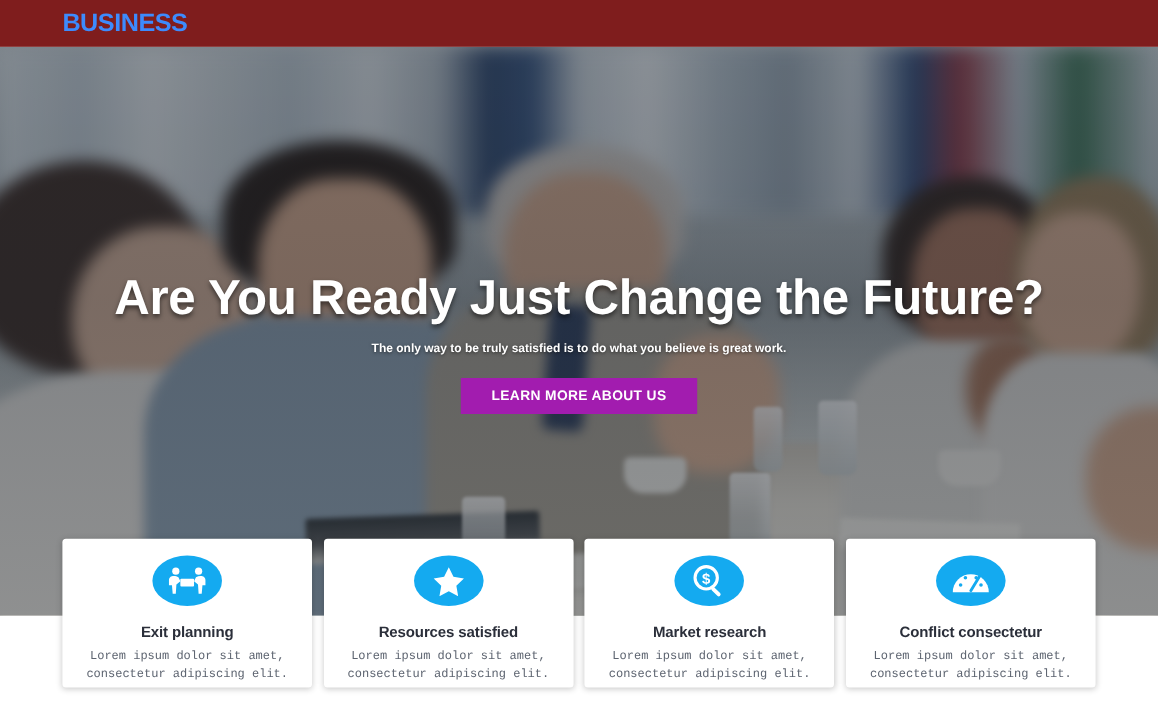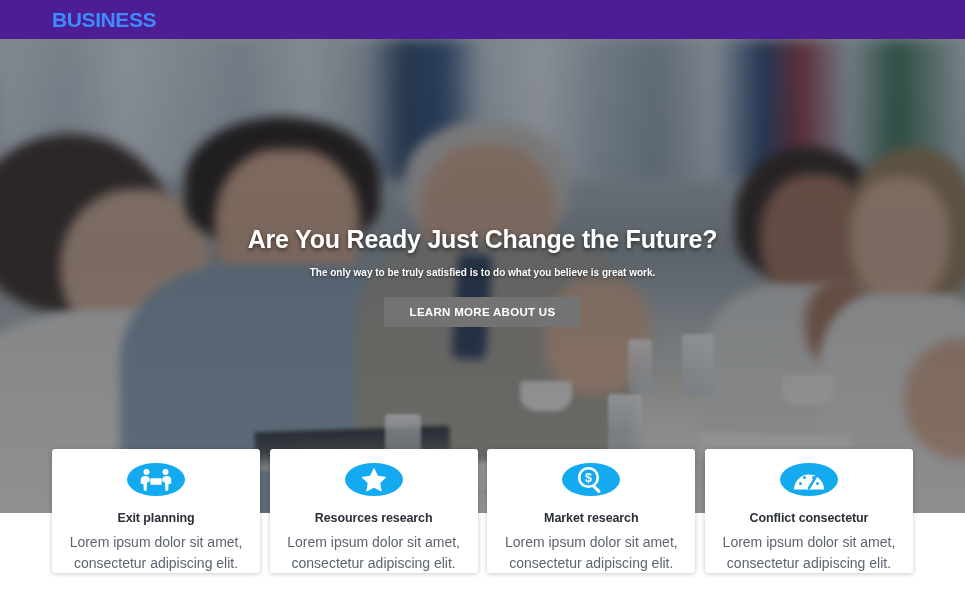--- a/index.html
+++ b/index.html
@@ -7,21 +7,21 @@
   html, body {
     width:965px; height:600px;
     font-family:"Liberation Sans","DejaVu Sans",sans-serif;
     background:#ffffff; overflow:hidden;
   }
   .page { position:relative; width:965px; height:600px; background:#fff; }
 
   
   .header {
     position:absolute; left:0; top:0; width:965px; height:39px;
-    background:#4c1d95; display:flex; align-items:center;
+    background:#7f1d1d; display:flex; align-items:center;
     justify-content:space-between; z-index:30;
   }
   .logo {
     margin-left:52px; font-size:21px; font-weight:bold;
     letter-spacing:-0.4px; color:#3d8bfd; white-space:nowrap;
   }
   .nav { margin-right:48px; display:flex; align-items:center; gap:0px; }
   .nav-item {
     font-size:11.5px; color:#3d8bfd; padding:0 9px;
     white-space:nowrap; cursor:pointer; letter-spacing:0.1px;
@@ -122,29 +122,29 @@
       rgba(28,34,44,0.50) 45%,
       rgba(30,35,42,0.44) 100%);
   }
 
   .hero-content {
     position:absolute; left:0; top:0; width:965px; height:474px;
     display:flex; flex-direction:column; align-items:center;
     justify-content:flex-start; padding-top:186px; z-index:5;
   }
   .hero-title {
-    color:#ffffff; font-size:25px; font-weight:bold; letter-spacing:-0.2px;
+    color:#ffffff; font-size:41px; font-weight:bold; letter-spacing:-0.2px;
     text-shadow:0 2px 4px rgba(0,0,0,.55); white-space:nowrap;
   }
   .hero-sub {
     margin-top:13px; color:#ffffff; font-size:10px; font-weight:bold;
     text-shadow:0 1px 3px rgba(0,0,0,.55); white-space:nowrap;
   }
   .hero-btn {
-    margin-top:19px; background:#737373; color:#ffffff;
+    margin-top:19px; background:#a21caf; color:#ffffff;
     font-size:11.5px; font-weight:bold; letter-spacing:0.3px;
     padding:9px 26px; border:none; cursor:pointer;
     font-family:"Liberation Sans","DejaVu Sans",sans-serif;
   }
 
   
   .cards {
     position:absolute; left:52px; top:449px; width:861px; height:124px;
     display:flex; justify-content:space-between; z-index:20;
   }
@@ -157,22 +157,22 @@
   .card-icon {
     width:58px; height:42px; border-radius:50%; background:#14aaf0;
     display:flex; align-items:center; justify-content:center;
   }
   .card-icon svg { display:block; }
   .card-title {
     margin-top:15px; font-size:12.5px; font-weight:bold; color:#2b2f3a;
     text-align:left; letter-spacing:-0.1px;
   }
   .card-text {
-    margin-top:7px; font-size:14px; color:#5d6470; line-height:1.45;
-    text-align:center; padding:0 16px;
+    margin-top:7px; font-size:10px; color:#5d6470; line-height:1.45;
+    text-align:center; padding:0 16px;font-family:Liberation Mono, monospace;
   }
 </style>
 </head>
 <body>
 
 <div class="page">
 
   <div class="header">
     <div class="logo">BUSINESS</div>
   </div>
@@ -242,21 +242,21 @@
       <div class="card-title">Exit planning</div>
       <div class="card-text">Lorem ipsum dolor sit amet, consectetur adipiscing elit.</div>
     </div>
 
     <div class="card">
       <div class="card-icon">
         <svg width="26" height="25" viewBox="0 0 26 25" fill="#fff" aria-hidden="true">
           <path d="M13 0.8l3.9 7.9 8.7 1.3-6.3 6.1 1.5 8.7L13 20.7 5.2 24.8l1.5-8.7L0.4 10l8.7-1.3z"></path>
         </svg>
       </div>
-      <div class="card-title">Resources research</div>
+      <div class="card-title">Resources satisfied</div>
       <div class="card-text">Lorem ipsum dolor sit amet, consectetur adipiscing elit.</div>
     </div>
 
     <div class="card">
       <div class="card-icon">
         <svg width="28" height="28" viewBox="0 0 28 28" aria-hidden="true">
           <circle cx="11.5" cy="11.5" r="9.3" fill="none" stroke="#fff" stroke-width="2.6"></circle>
           <text x="11.5" y="16.4" font-family="Liberation Sans, sans-serif" font-size="12.5" font-weight="bold" fill="#fff" text-anchor="middle">$</text>
           <rect x="17.4" y="18.6" width="9.6" height="3.2" rx="1.6" fill="#fff" transform="rotate(45 17.4 18.6)"></rect>
         </svg>

